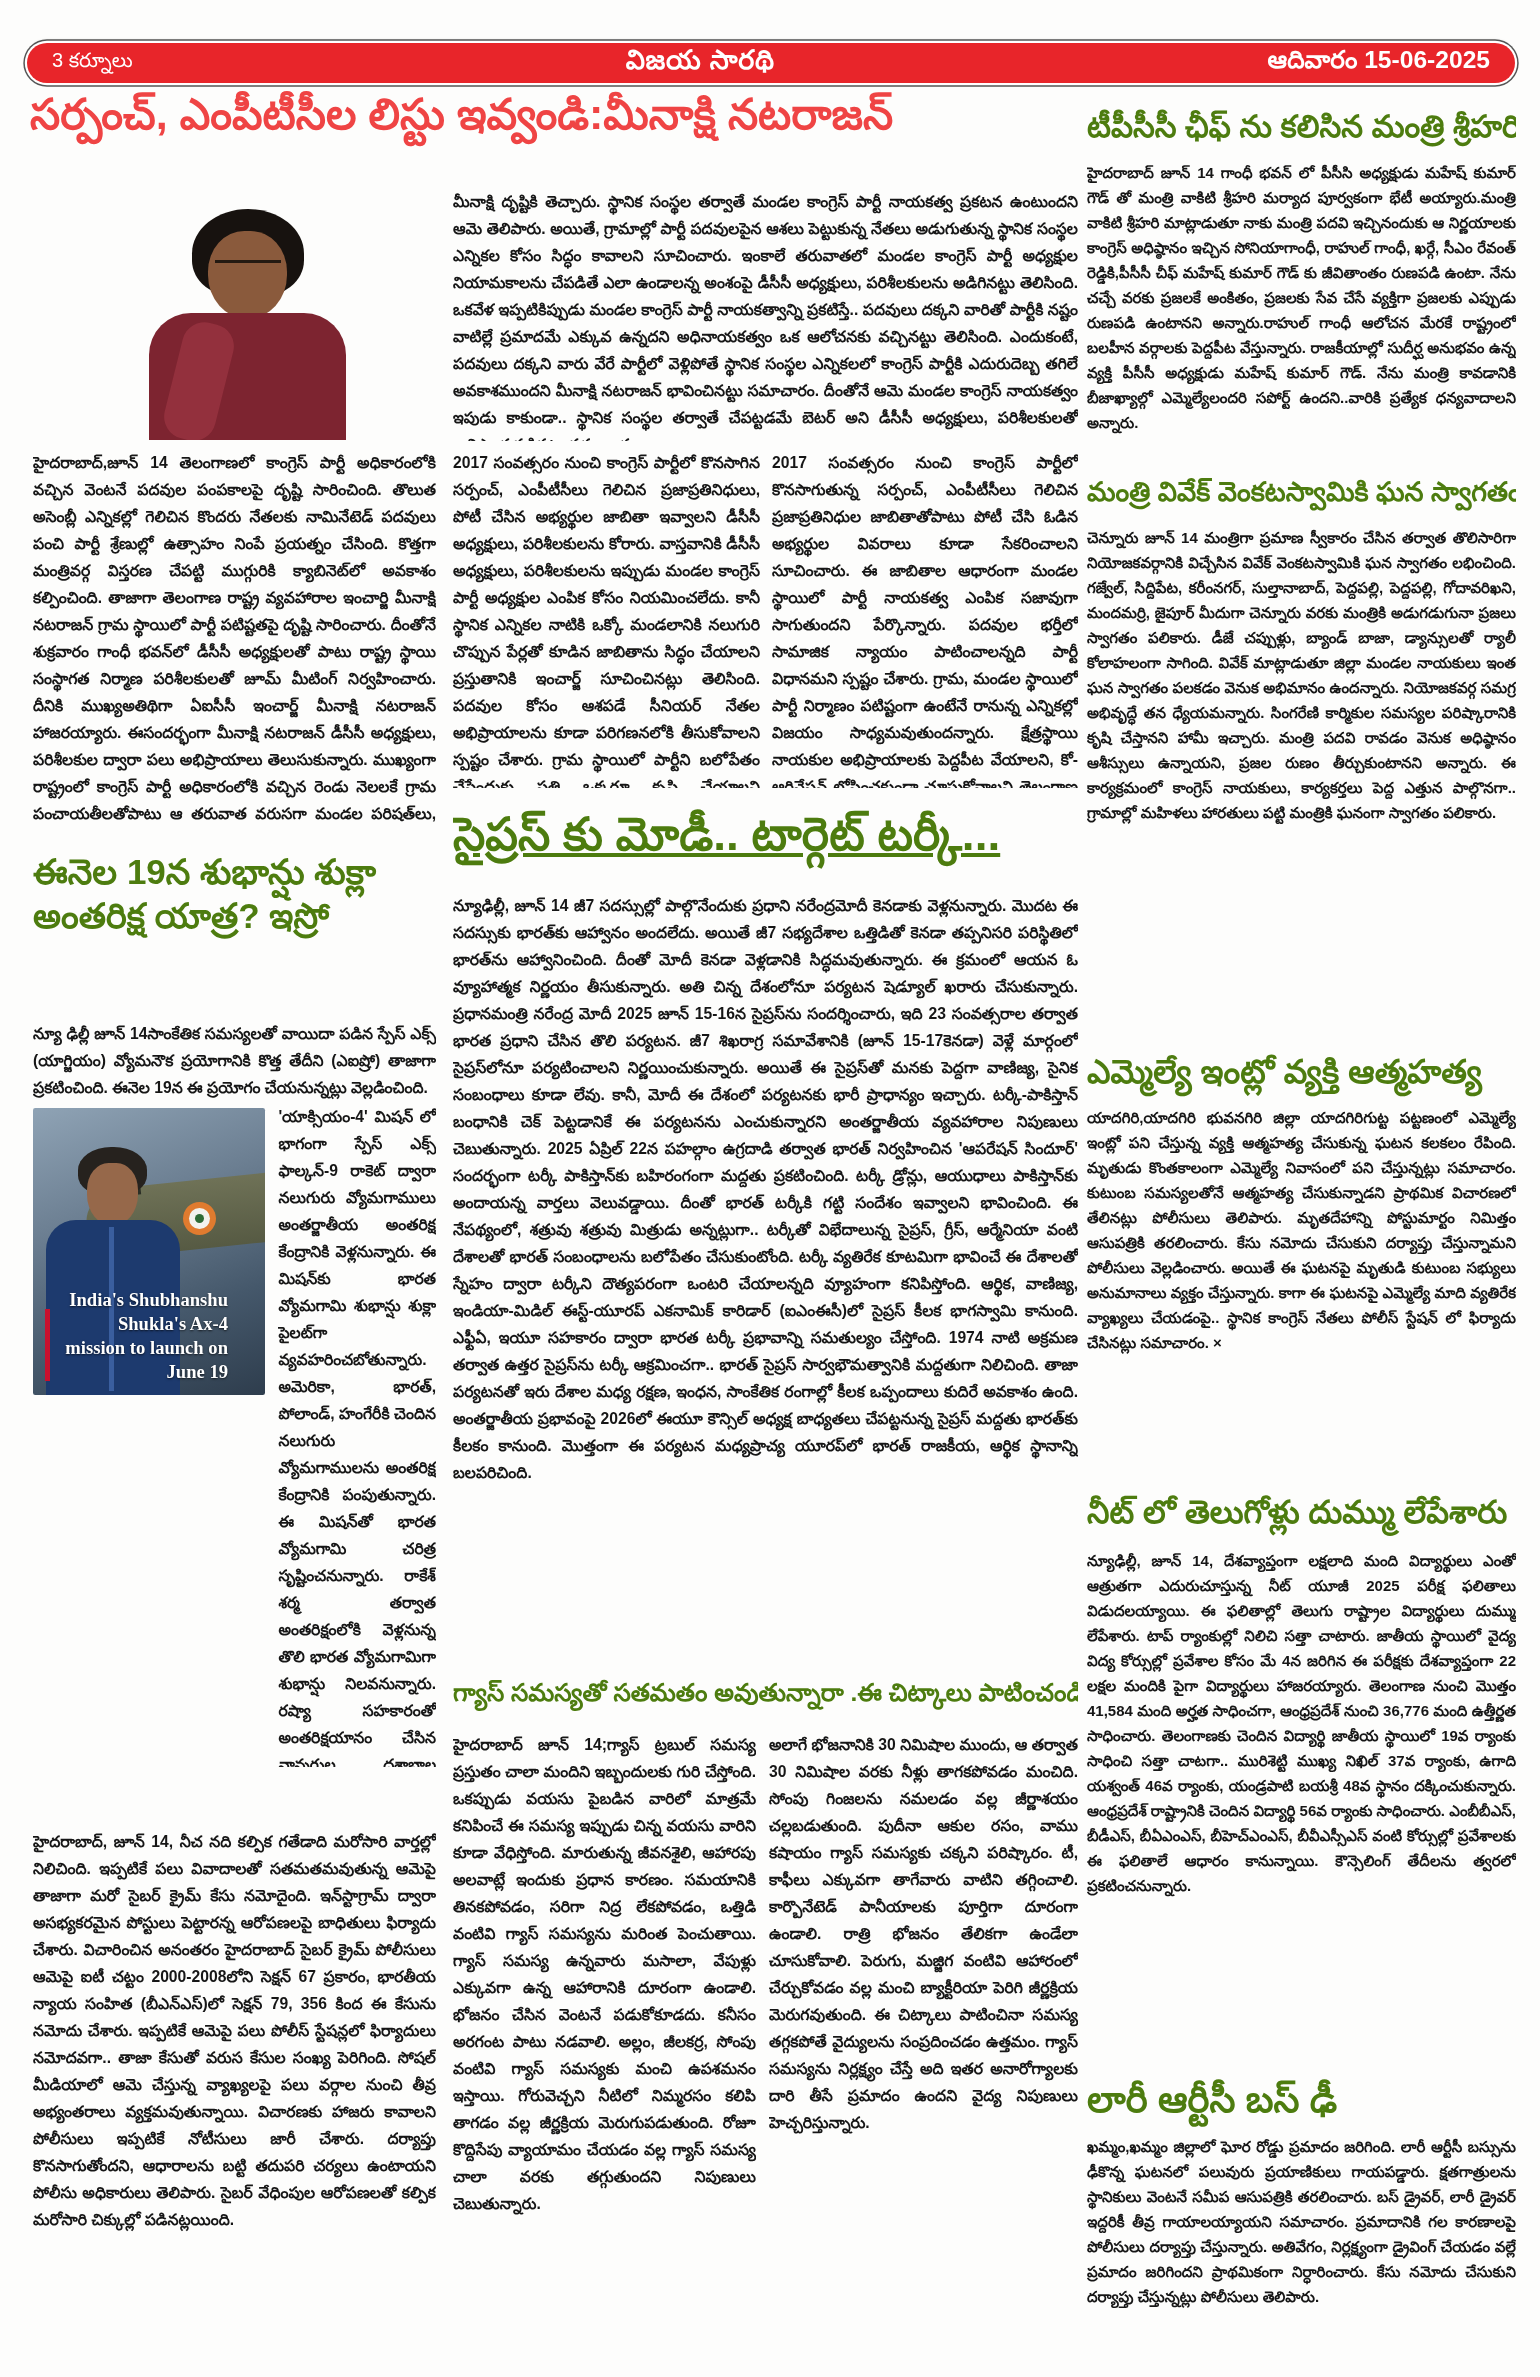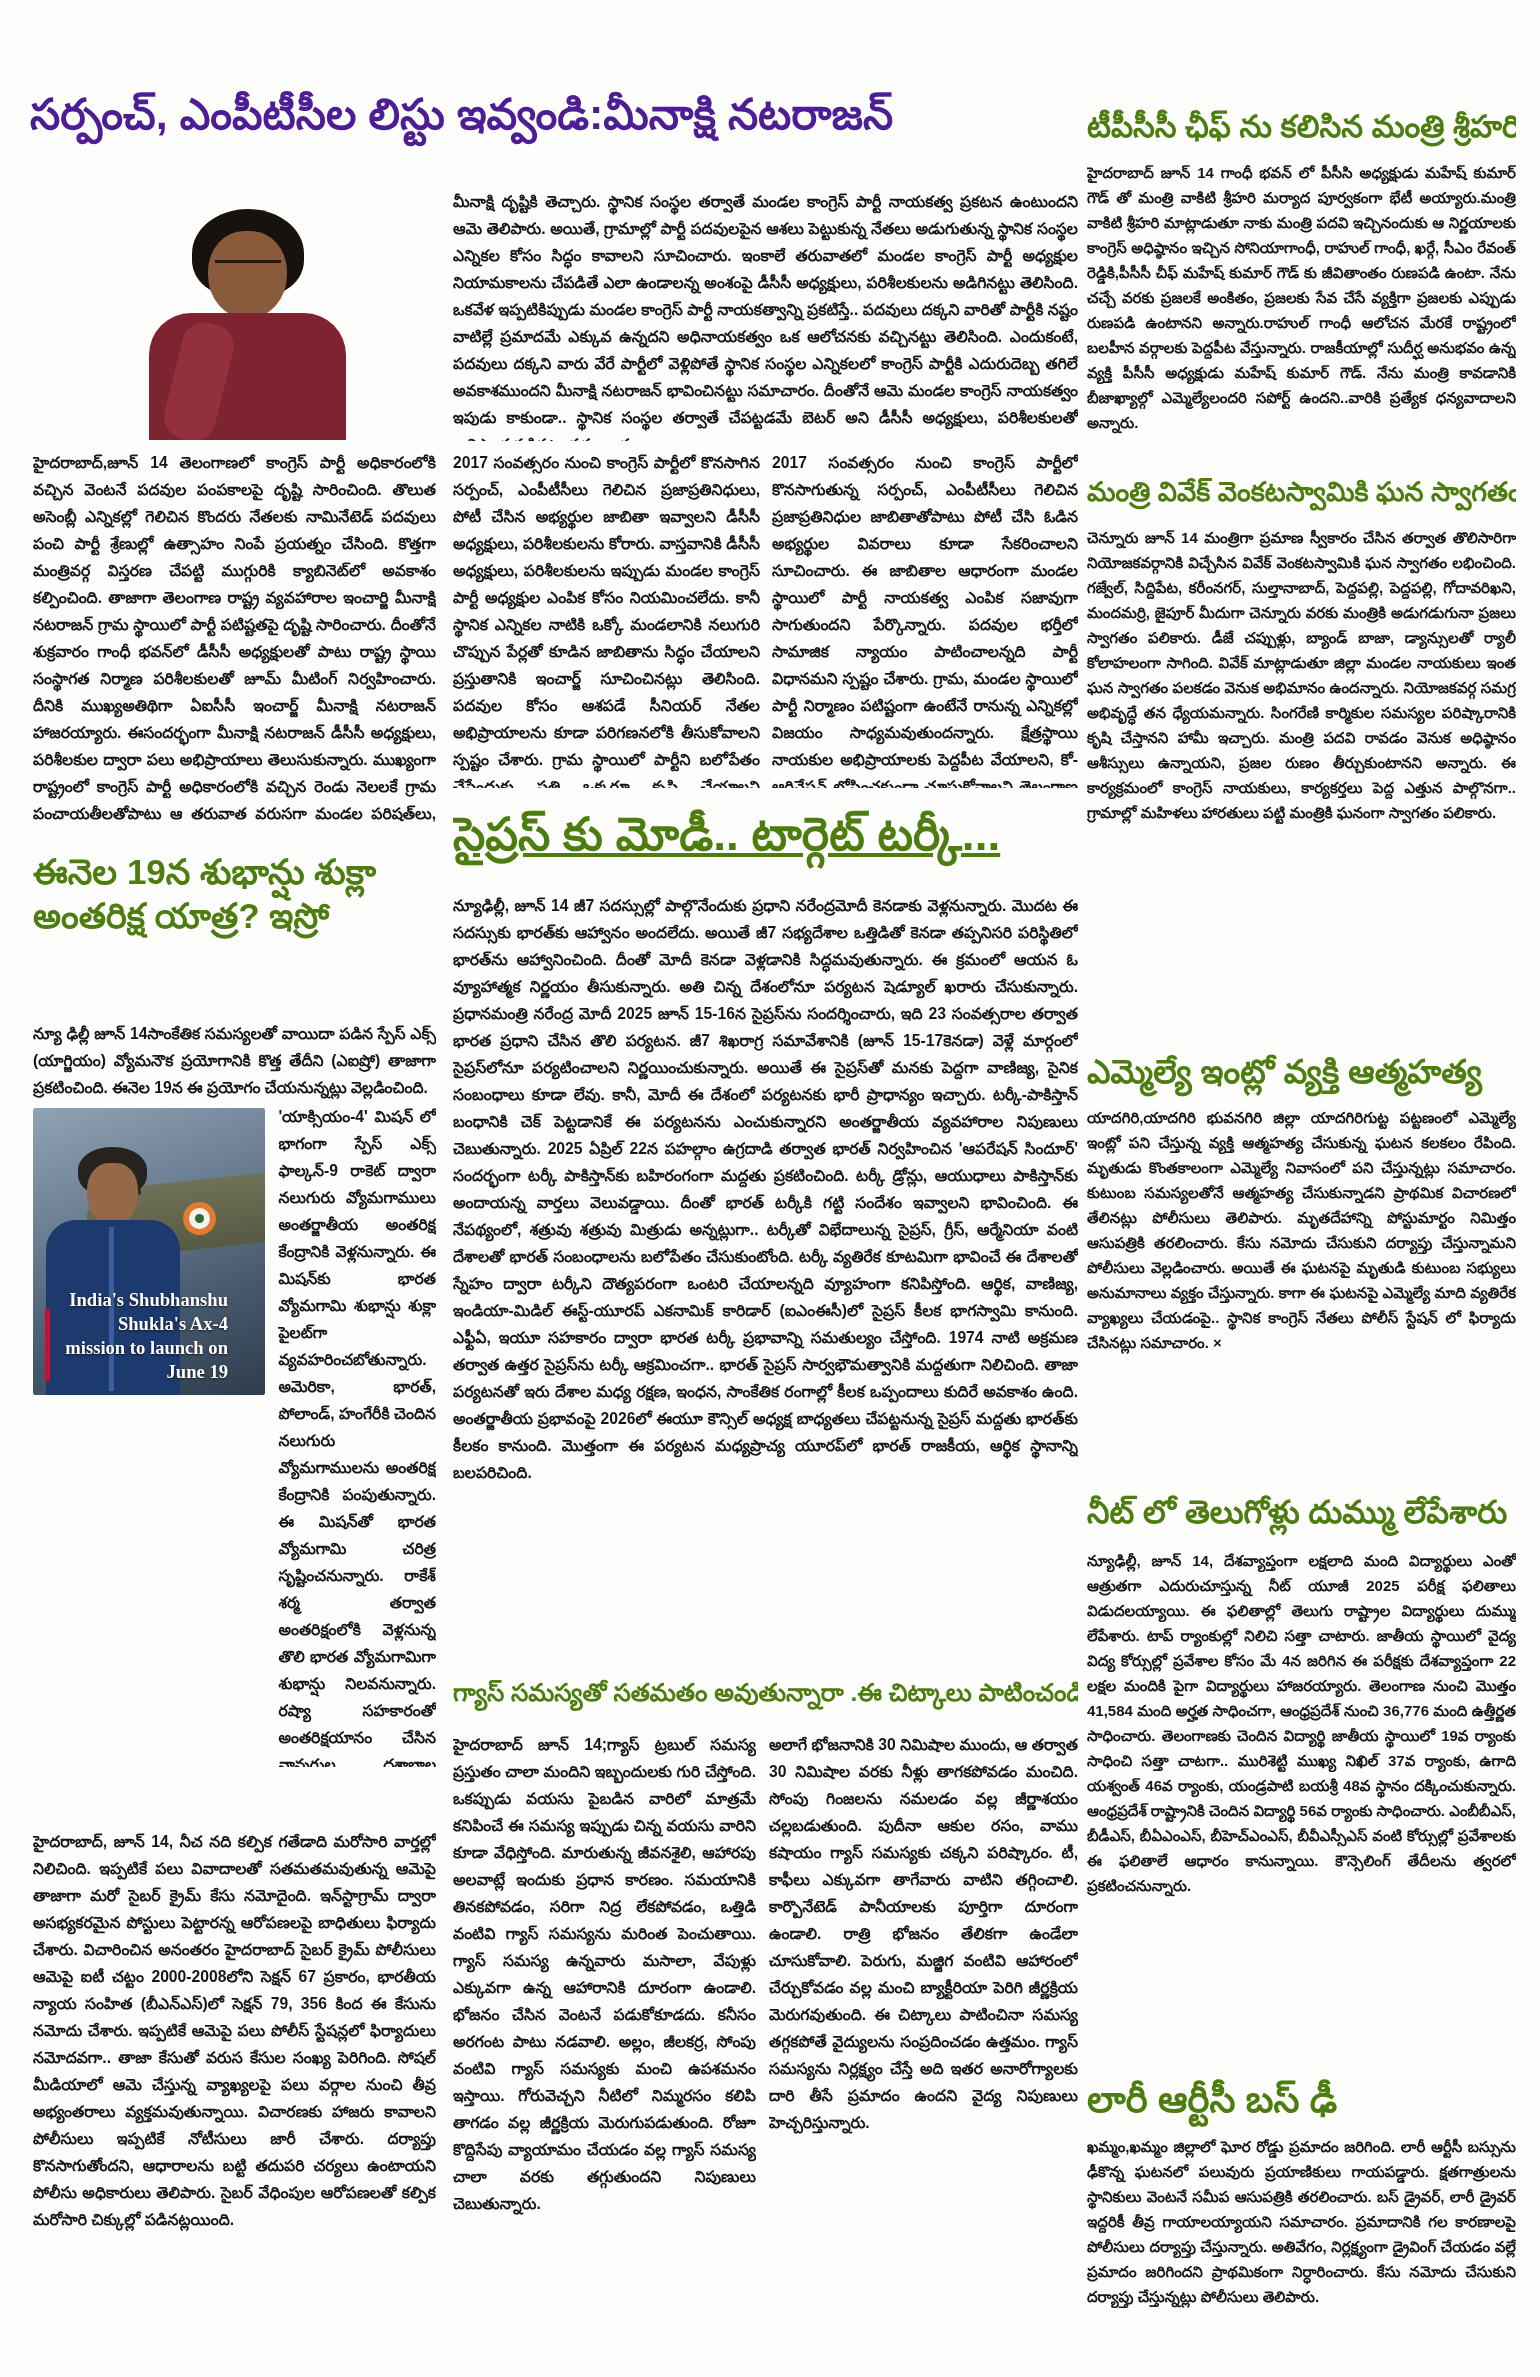--- a/index.html
+++ b/index.html
@@ -12,21 +12,21 @@
   
   .banner{
     left:27px;top:43px;width:1488px;height:40px;background:#e8252a;border-radius:20px;
     box-shadow:0 0 0 2.2px #ffffff,0 0 0 3.7px #555, 0 -3px 3px rgba(0,0,0,.15);
     display:flex;align-items:center;justify-content:space-between;color:#fff;padding:0 25px;
   }
   .banner .ed{font-size:20px;font-weight:400;}
   .banner .mast{font-size:27px;font-weight:800;letter-spacing:0.7px;}
   .banner .dt{font-size:24.6px;font-weight:800;}
   
-  .h-main{left:30px;top:91px;width:1044px;height:72px;font-size:43px;font-weight:800;color:#4c1d95;line-height:1.1;white-space:nowrap;overflow:hidden;}
+  .h-main{left:30px;top:91px;width:1044px;height:72px;font-size:43px;font-weight:800;color:#ef4444;line-height:1.1;white-space:nowrap;overflow:hidden;}
   .h-sec{font-weight:800;color:#4d7c0f;overflow:hidden;}
   
   .bd{font-size:15.7px;line-height:27px;text-align:justify;overflow:hidden;color:#161616;font-weight:bold;}
   .bd-sm{font-size:15px;line-height:25px;}
   
   .photo1{left:54px;top:188px;width:388px;height:252px;border-radius:3px;overflow:hidden;
     background:
       radial-gradient(circle at 18% 25%, #9fb86a 0 10%, transparent 42%),
       radial-gradient(circle at 80% 18%, #87a558 0 14%, transparent 50%),
       radial-gradient(circle at 60% 75%, #5d7f3e 0 18%, transparent 55%),
@@ -50,20 +50,25 @@
   .photo2 .msuit{position:absolute;left:13.4px;top:112px;width:134px;height:179px;background:#1d3a6e;border-radius:30px 30px 0 0;}
   .photo2 .zip{position:absolute;left:76px;top:119px;width:4.5px;height:164px;background:#3a5e9e;}
   .photo2 .cap-bar{position:absolute;left:12px;bottom:13.4px;width:4.5px;height:72px;background:#c8102e;}
   .photo2 .cap{position:absolute;left:24px;bottom:10.4px;width:171px;color:#fff;font-family:"Liberation Serif","DejaVu Serif",serif;font-weight:700;font-size:18.6px;line-height:24px;text-shadow:0 0.7px 2.2px rgba(0,0,0,.7);}
 </style>
 </head>
 <body>
 
 <div id="paper">
 
+  <div class="abs banner">
+    <span class="ed">3 కర్నూలు</span>
+    <span class="mast">విజయ సారథి</span>
+    <span class="dt">ఆదివారం 15-06-2025</span>
+  </div>
 
   <div class="abs h-main">సర్పంచ్, ఎంపీటీసీల లిస్టు ఇవ్వండి:మీనాక్షి నటరాజన్</div>
 
   <div class="abs photo1">
     <div class="hair"></div>
     <div class="face"></div>
     <div class="glasses"></div>
     <div class="body"></div>
     <div class="drape"></div>
   </div>

